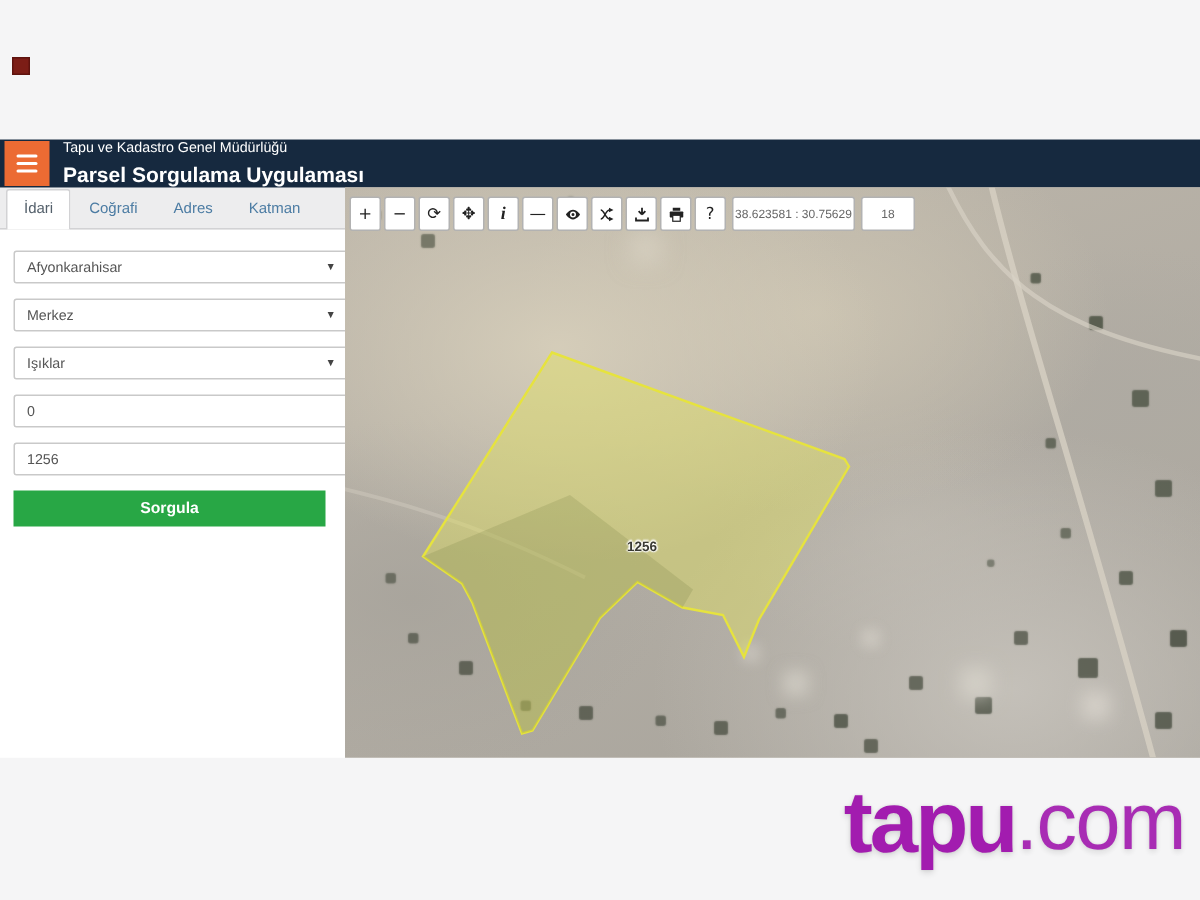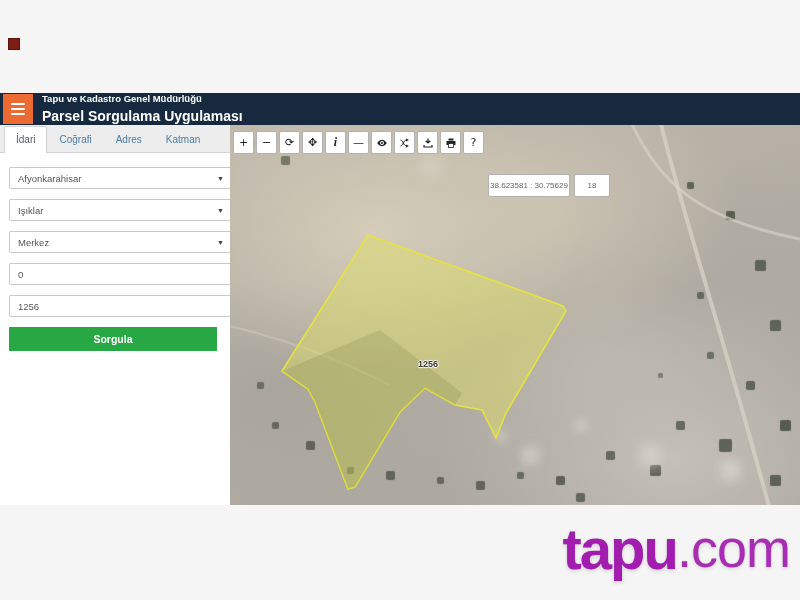--- a/index.html
+++ b/index.html
@@ -22,21 +22,21 @@
   .header{
     position:relative; height:32px; background:#16293f; display:flex; align-items:center;
   }
   .menu-btn{
     position:absolute; left:3px; top:1px; width:30px; height:30px;
     background:#ec6b33; border:none; cursor:pointer;
     display:flex; flex-direction:column; justify-content:center; align-items:center; gap:3px;
   }
   .menu-btn span{ display:block; width:14px; height:2px; background:#fff; border-radius:1px; }
   .titles{ margin-left:42px; color:#fff; line-height:1.45; }
-  .titles .t1{ font-size:9.5px; font-weight:bold; }
+  .titles .t1{ font-size:9.5px; font-weight:normal; }
   .titles .t2{ font-size:14px; font-weight:bold; }
   
   .row{ display:flex; height:380px; }
   .sidebar{ width:230px; background:#fff; display:flex; flex-direction:column; }
   
   .tabbar{
     height:28px; background:#ededee; border-bottom:1px solid #d2d2d4;
     display:flex; align-items:flex-end; padding-left:4px;
   }
   .tab{
@@ -117,21 +117,21 @@
     width:21px; height:23px; background:#fff; border:1px solid #b2b2b2; border-radius:2px;
     display:flex; align-items:center; justify-content:center;
     font-size:11px; color:#222; cursor:pointer; padding:0;
     font-family:"DejaVu Sans",sans-serif;
   }
   .tool-btn svg{ width:12px; height:12px; }
   .tool-btn .info-i{ font-family:"Liberation Serif",serif; font-style:italic; font-weight:bold; font-size:12px; }
   .tool-display{
     height:23px; background:#fff; border:1px solid #b2b2b2; border-radius:2px;
     display:flex; align-items:center; justify-content:center;
-    font-size:8px; color:#666;margin-top:43px;
+    font-size:8px; color:#666;
   }
   .coords-box{ width:82px; margin-left:2px; }
   .zoomlevel-box{ width:36px; margin-left:2px; }
   
   .watermark{
     position:absolute; right:10px; top:508px; height:80px;
     display:flex; align-items:center;
     color:#a21caf; user-select:none;
     text-shadow:0 0 2px rgba(0,0,0,.10), 0 2px 4px rgba(0,0,0,.12);
   }
@@ -165,25 +165,25 @@
         <div class="tab">Coğrafi</div>
         <div class="tab">Adres</div>
         <div class="tab">Katman</div>
       </div>
       <div class="form">
         <div class="field select">
           <span>Afyonkarahisar</span>
           <span class="caret">▼</span>
         </div>
         <div class="field select">
-          <span>Işıklar</span>
+          <span>Merkez</span>
           <span class="caret">▼</span>
         </div>
         <div class="field select">
-          <span>Merkez</span>
+          <span>Işıklar</span>
           <span class="caret">▼</span>
         </div>
         <input class="field" value="0" style="">
         <input class="field" value="1256" style="">
         <button class="query-btn">Sorgula</button>
       </div>
     </div>
 
     <div class="map">
       <div class="bushes"></div>

